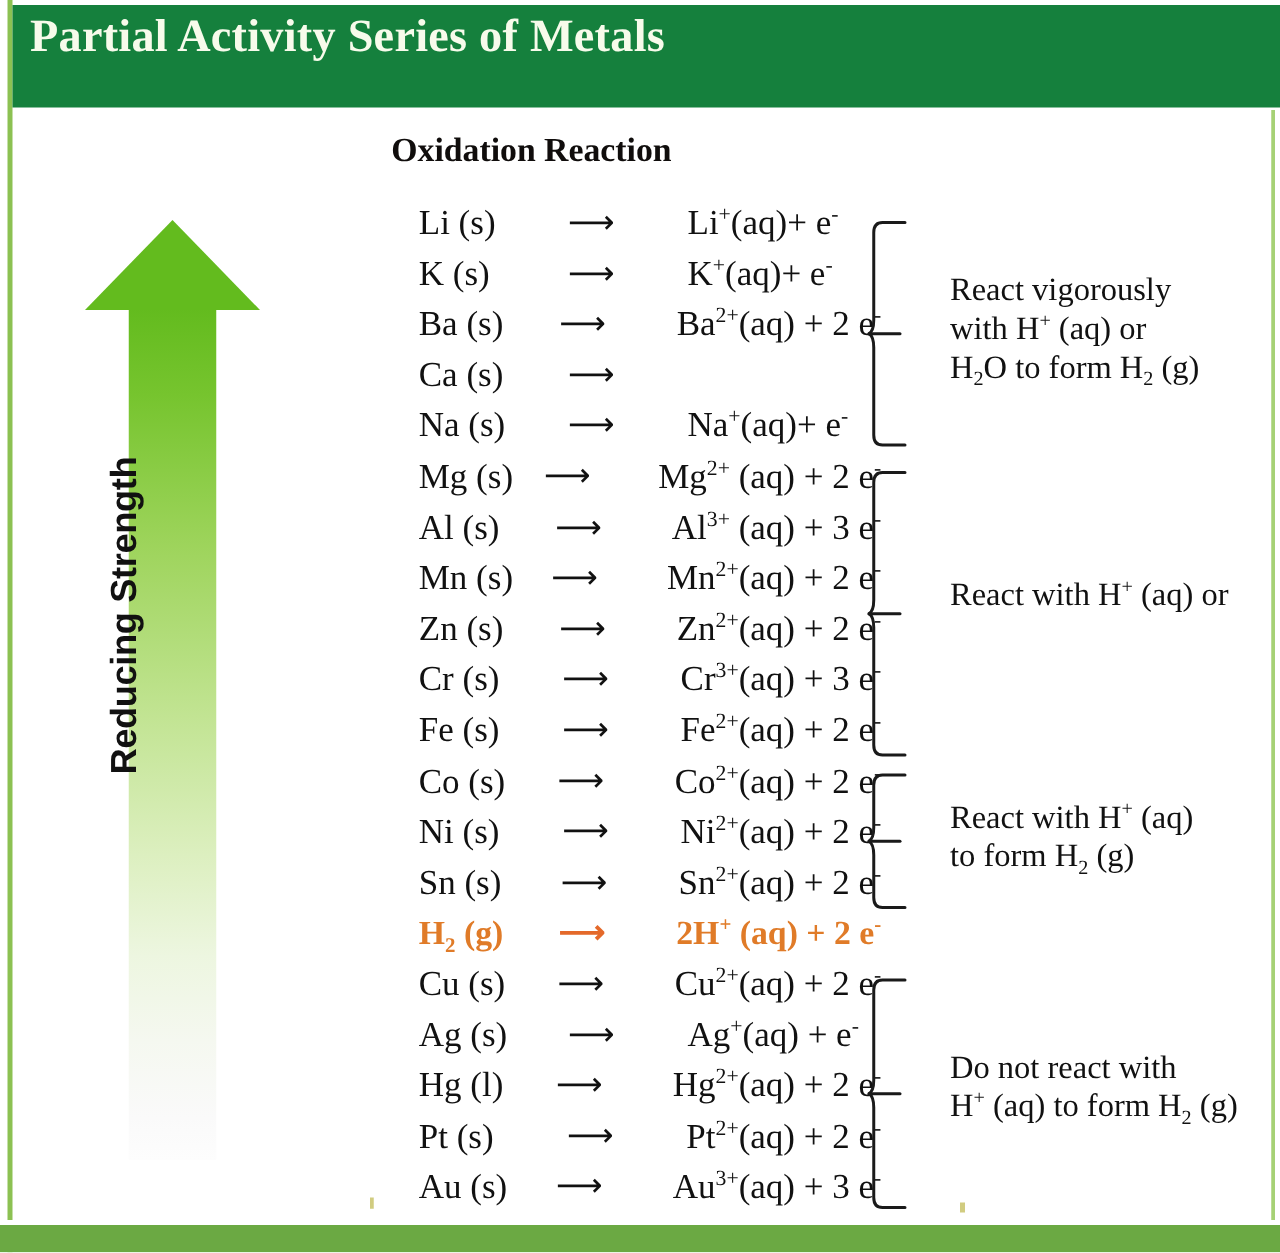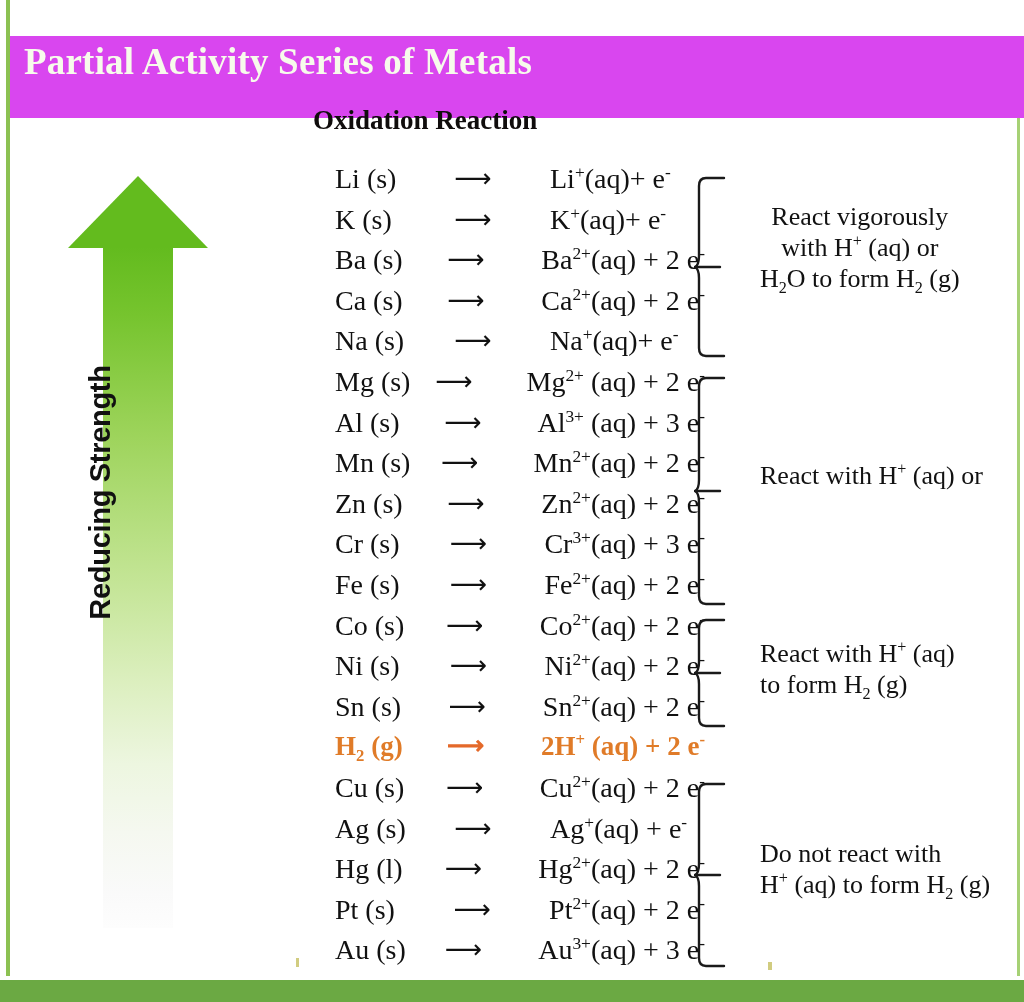--- a/index.html
+++ b/index.html
@@ -40,22 +40,21 @@
     position: absolute;
     left: 0; bottom: 22px; width: 1024px; height: 4px;
     background: #ffffff;
   }
 
   
   #header {
     position: absolute;
     left: 10px; top: 4px;
     width: 1014px; height: 82px;
-    background: #d946ef;
-    margin-top: 32px;
+    background: #15803d;
   }
   #header-title {
     position: absolute;
     left: 14px; top: 1px;
     font-family: "Liberation Serif", serif;
     font-weight: bold;
     font-size: 37px;
     line-height: 50px;
     color: #f7fbeb;
     letter-spacing: 0.2px;
@@ -229,21 +228,20 @@
         <span class="rhs"><span>K</span><sup>+</sup><span>(aq)+ e</span><sup>-</sup></span>
       </div>
       <div class="eqn">
         <span class="lhs">Ba (s)</span>
         <span class="arw">⟶</span>
         <span class="rhs"><span>Ba</span><sup>2+</sup><span>(aq) + 2 e</span><sup>-</sup></span>
       </div>
       <div class="eqn">
         <span class="lhs">Ca (s)</span>
         <span class="arw">⟶</span>
-        <span class="rhs"><span>Ca</span><sup>2+</sup><span>(aq) + 2 e</span><sup>-</sup></span>
       </div>
       <div class="eqn">
         <span class="lhs">Na (s)</span>
         <span class="arw">⟶</span>
         <span class="rhs"><span>Na</span><sup>+</sup><span>(aq)+ e</span><sup>-</sup></span>
       </div>
       <div class="eqn">
         <span class="lhs">Mg (s)</span>
         <span class="arw">⟶</span>
         <span class="rhs"><span>Mg</span><sup>2+</sup><span> (aq) + 2 e</span><sup>-</sup></span>
@@ -317,21 +315,21 @@
         <span class="lhs">Au (s)</span>
         <span class="arw">⟶</span>
         <span class="rhs"><span>Au</span><sup>3+</sup><span>(aq) + 3 e</span><sup>-</sup></span>
       </div>
     </div>
 
   <svg class="brace-svg" style="left:694px; top:176px;" width="34" height="182" viewBox="0 0 34 182">
     <path d="M 30 2 L 12 2 Q 5 2 5 10 L 5 80 Q 5 89 1 91 Q 5 93 5 102 L 5 172 Q 5 180 12 180 L 30 180"></path>
     <line class="tick" x1="1" y1="91" x2="26" y2="91"></line>
   </svg>
-  <div class="note" style="left:760px; top:201px;text-align:center;">
+  <div class="note" style="left:760px; top:216px;">
     <div>React vigorously</div>
     <div>with H<sup>+</sup> (aq) or</div>
     <div>H<sub>2</sub>O to form H<sub>2</sub> (g)</div>
   </div>
 
   <svg class="brace-svg" style="left:694px; top:376px;" width="34" height="230" viewBox="0 0 34 230">
     <path d="M 30 2 L 12 2 Q 5 2 5 10 L 5 104 Q 5 113 1 115 Q 5 117 5 126 L 5 220 Q 5 228 12 228 L 30 228"></path>
     <line class="tick" x1="1" y1="115" x2="26" y2="115"></line>
   </svg>
   <div class="note" style="left:760px; top:460px;">

